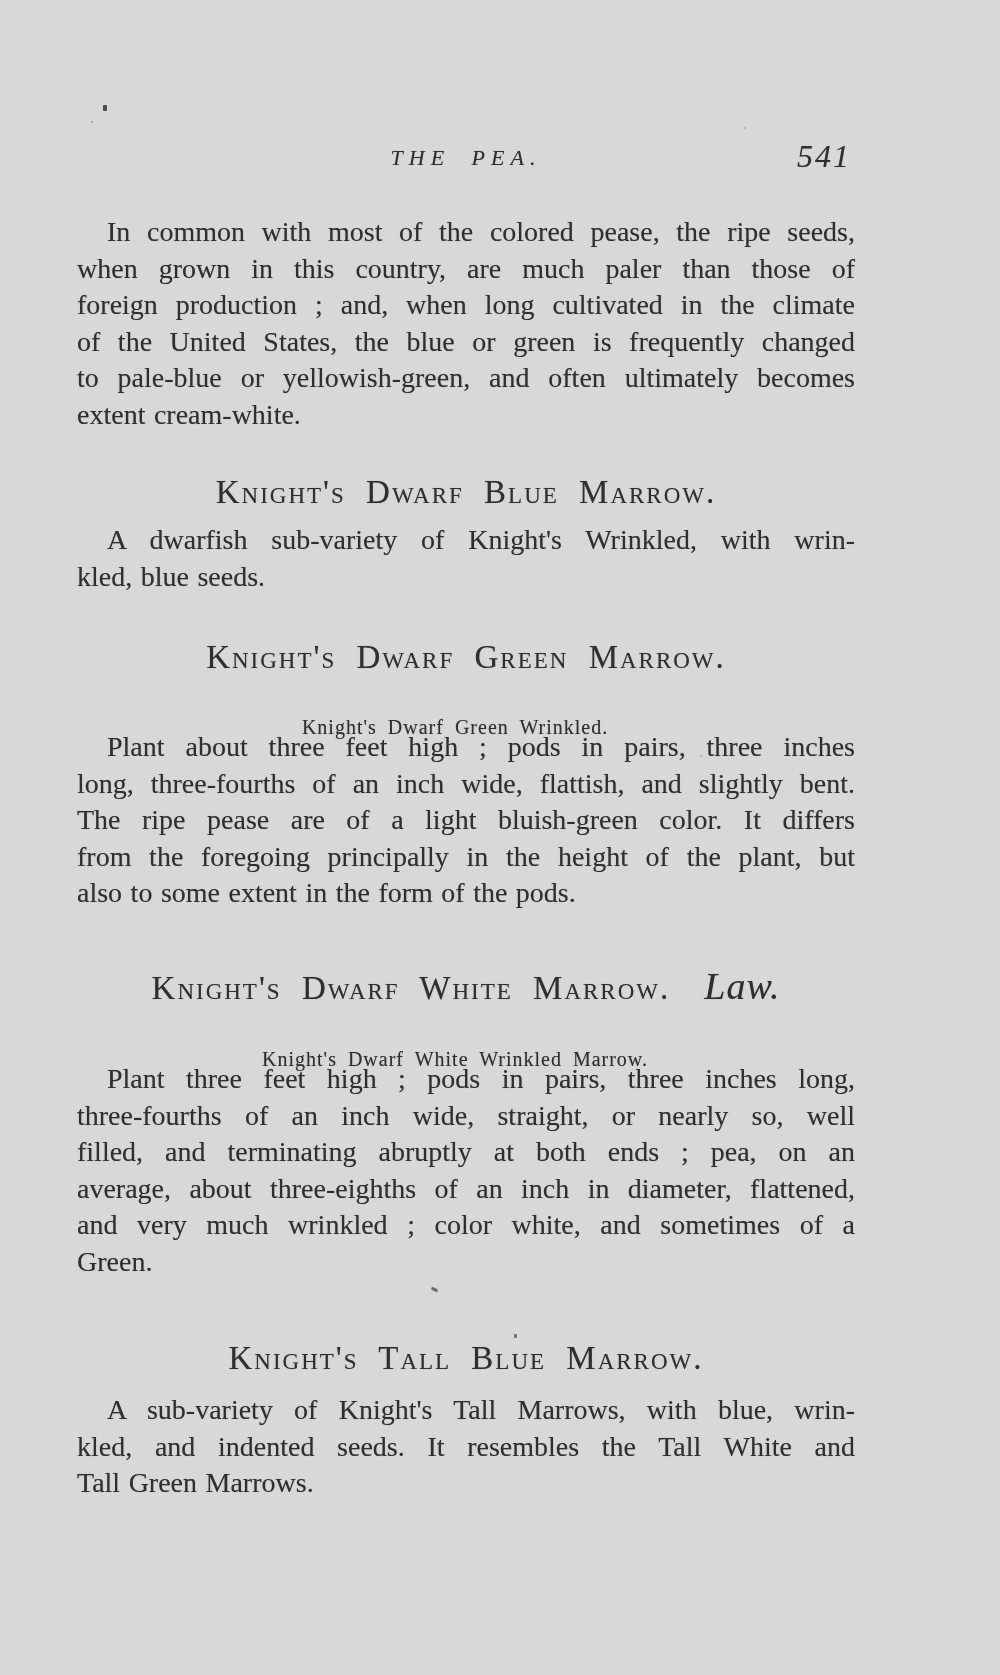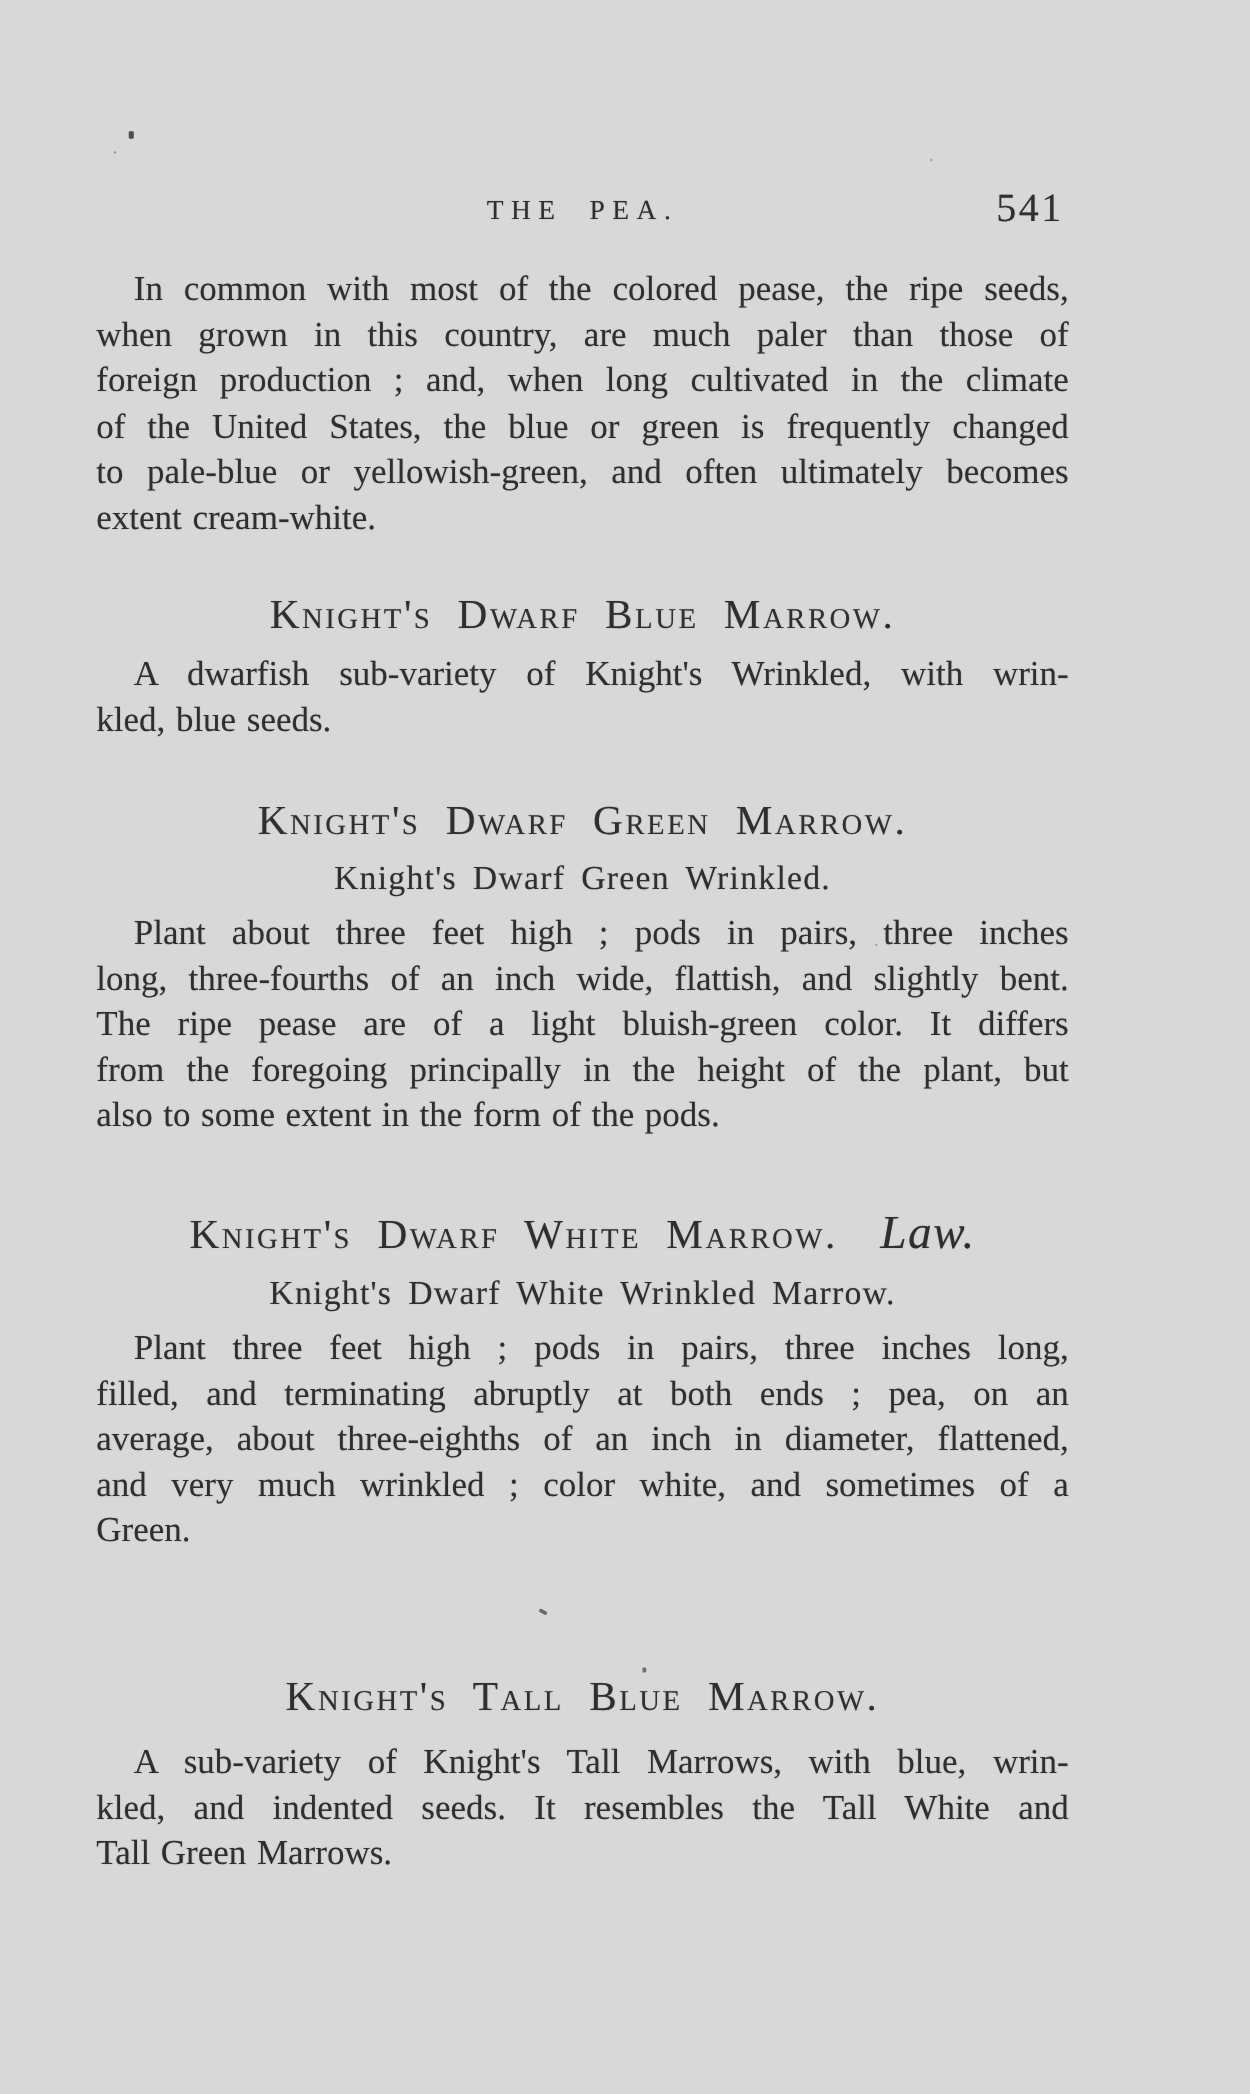--- a/index.html
+++ b/index.html
@@ -12,22 +12,22 @@
     position:relative;
     width:1000px;height:1675px;
     background:var(--bg);
     overflow:hidden;
     font-family:"Liberation Serif","DejaVu Serif",serif;
     color:var(--ink);
     text-shadow:0 0 1px rgba(47,47,47,.35);
   }
   
   .running-head{
-    position:absolute;left:77px;top:150px;width:778px;height:36px;
-    text-align:center;line-height:36px;
+    position:absolute;left:77px;top:140px;width:778px;height:36px;
+    text-align:center;line-height:36px;font-style:italic;
   }
   .head-title{
     font-size:22px;letter-spacing:6px;word-spacing:10px;
   }
   .page-num{
     position:absolute;right:4px;top:-4px;
     font-size:32px;letter-spacing:2px;line-height:40px;
   }
   
   .para{
@@ -50,24 +50,24 @@
   }
   .authority{
     font-style:italic;
     font-variant:normal;
     font-size:38px;
     letter-spacing:1px;word-spacing:normal;
     margin-left:34px;
   }
   
   .synonym{
-    position:absolute;left:77px;width:778px;
+    position:absolute;left:66px;width:778px;
     text-align:center;
-    font-size:27px;line-height:30px;
-    letter-spacing:1px;word-spacing:5px;
+    font-size:20px;line-height:30px;
+    letter-spacing:1px;word-spacing:5px;margin-top:25px;
   }
   
   .speck{position:absolute;border-radius:50%;}
   .speck.s1{left:103px;top:105px;width:4px;height:6px;background:#4c4c4c;border-radius:1px;}
   .speck.s2{left:91px;top:121px;width:2px;height:2px;background:#9c9c9c;}
   .speck.s3{left:744px;top:127px;width:2px;height:2px;background:#a8a8a8;}
   .speck.s4{left:431px;top:1288px;width:7px;height:3px;background:#6b6b6b;border-radius:2px;transform:rotate(28deg);}
   .speck.s5{left:514px;top:1334px;width:3px;height:4px;background:#6f6f6f;border-radius:1px;}
   .speck.s6{left:700px;top:755px;width:2px;height:2px;background:#aaaaaa;}
 </style>
@@ -109,20 +109,21 @@
     <div class="line">from the foregoing principally in the height of the plant, but</div>
     <div class="line last">also to some extent in the form of the pods.</div>
   </div>
 
   <h2 class="heading" style="top:966px">
     <span>Knight's Dwarf White Marrow.</span><span class="authority">Law.</span>
   </h2>
   <div class="synonym" style="top:1019px">Knight's Dwarf White Wrinkled Marrow.</div>
   <div class="para" style="top:1061px">
     <div class="line indent">Plant three feet high ;  pods in pairs, three inches long,</div>
+    <div class="line">three-fourths of an inch wide, straight, or nearly so, well</div>
     <div class="line">filled, and terminating abruptly at both ends ; pea, on an</div>
     <div class="line">average, about three-eighths of an inch in diameter, flattened,</div>
     <div class="line">and very much wrinkled ; color white, and sometimes of a</div>
     <div class="line last">Green.</div>
   </div>
 
   <h2 class="heading" style="top:1338px">
     <span>Knight's Tall Blue Marrow.</span>
   </h2>
   <div class="para" style="top:1392px">

